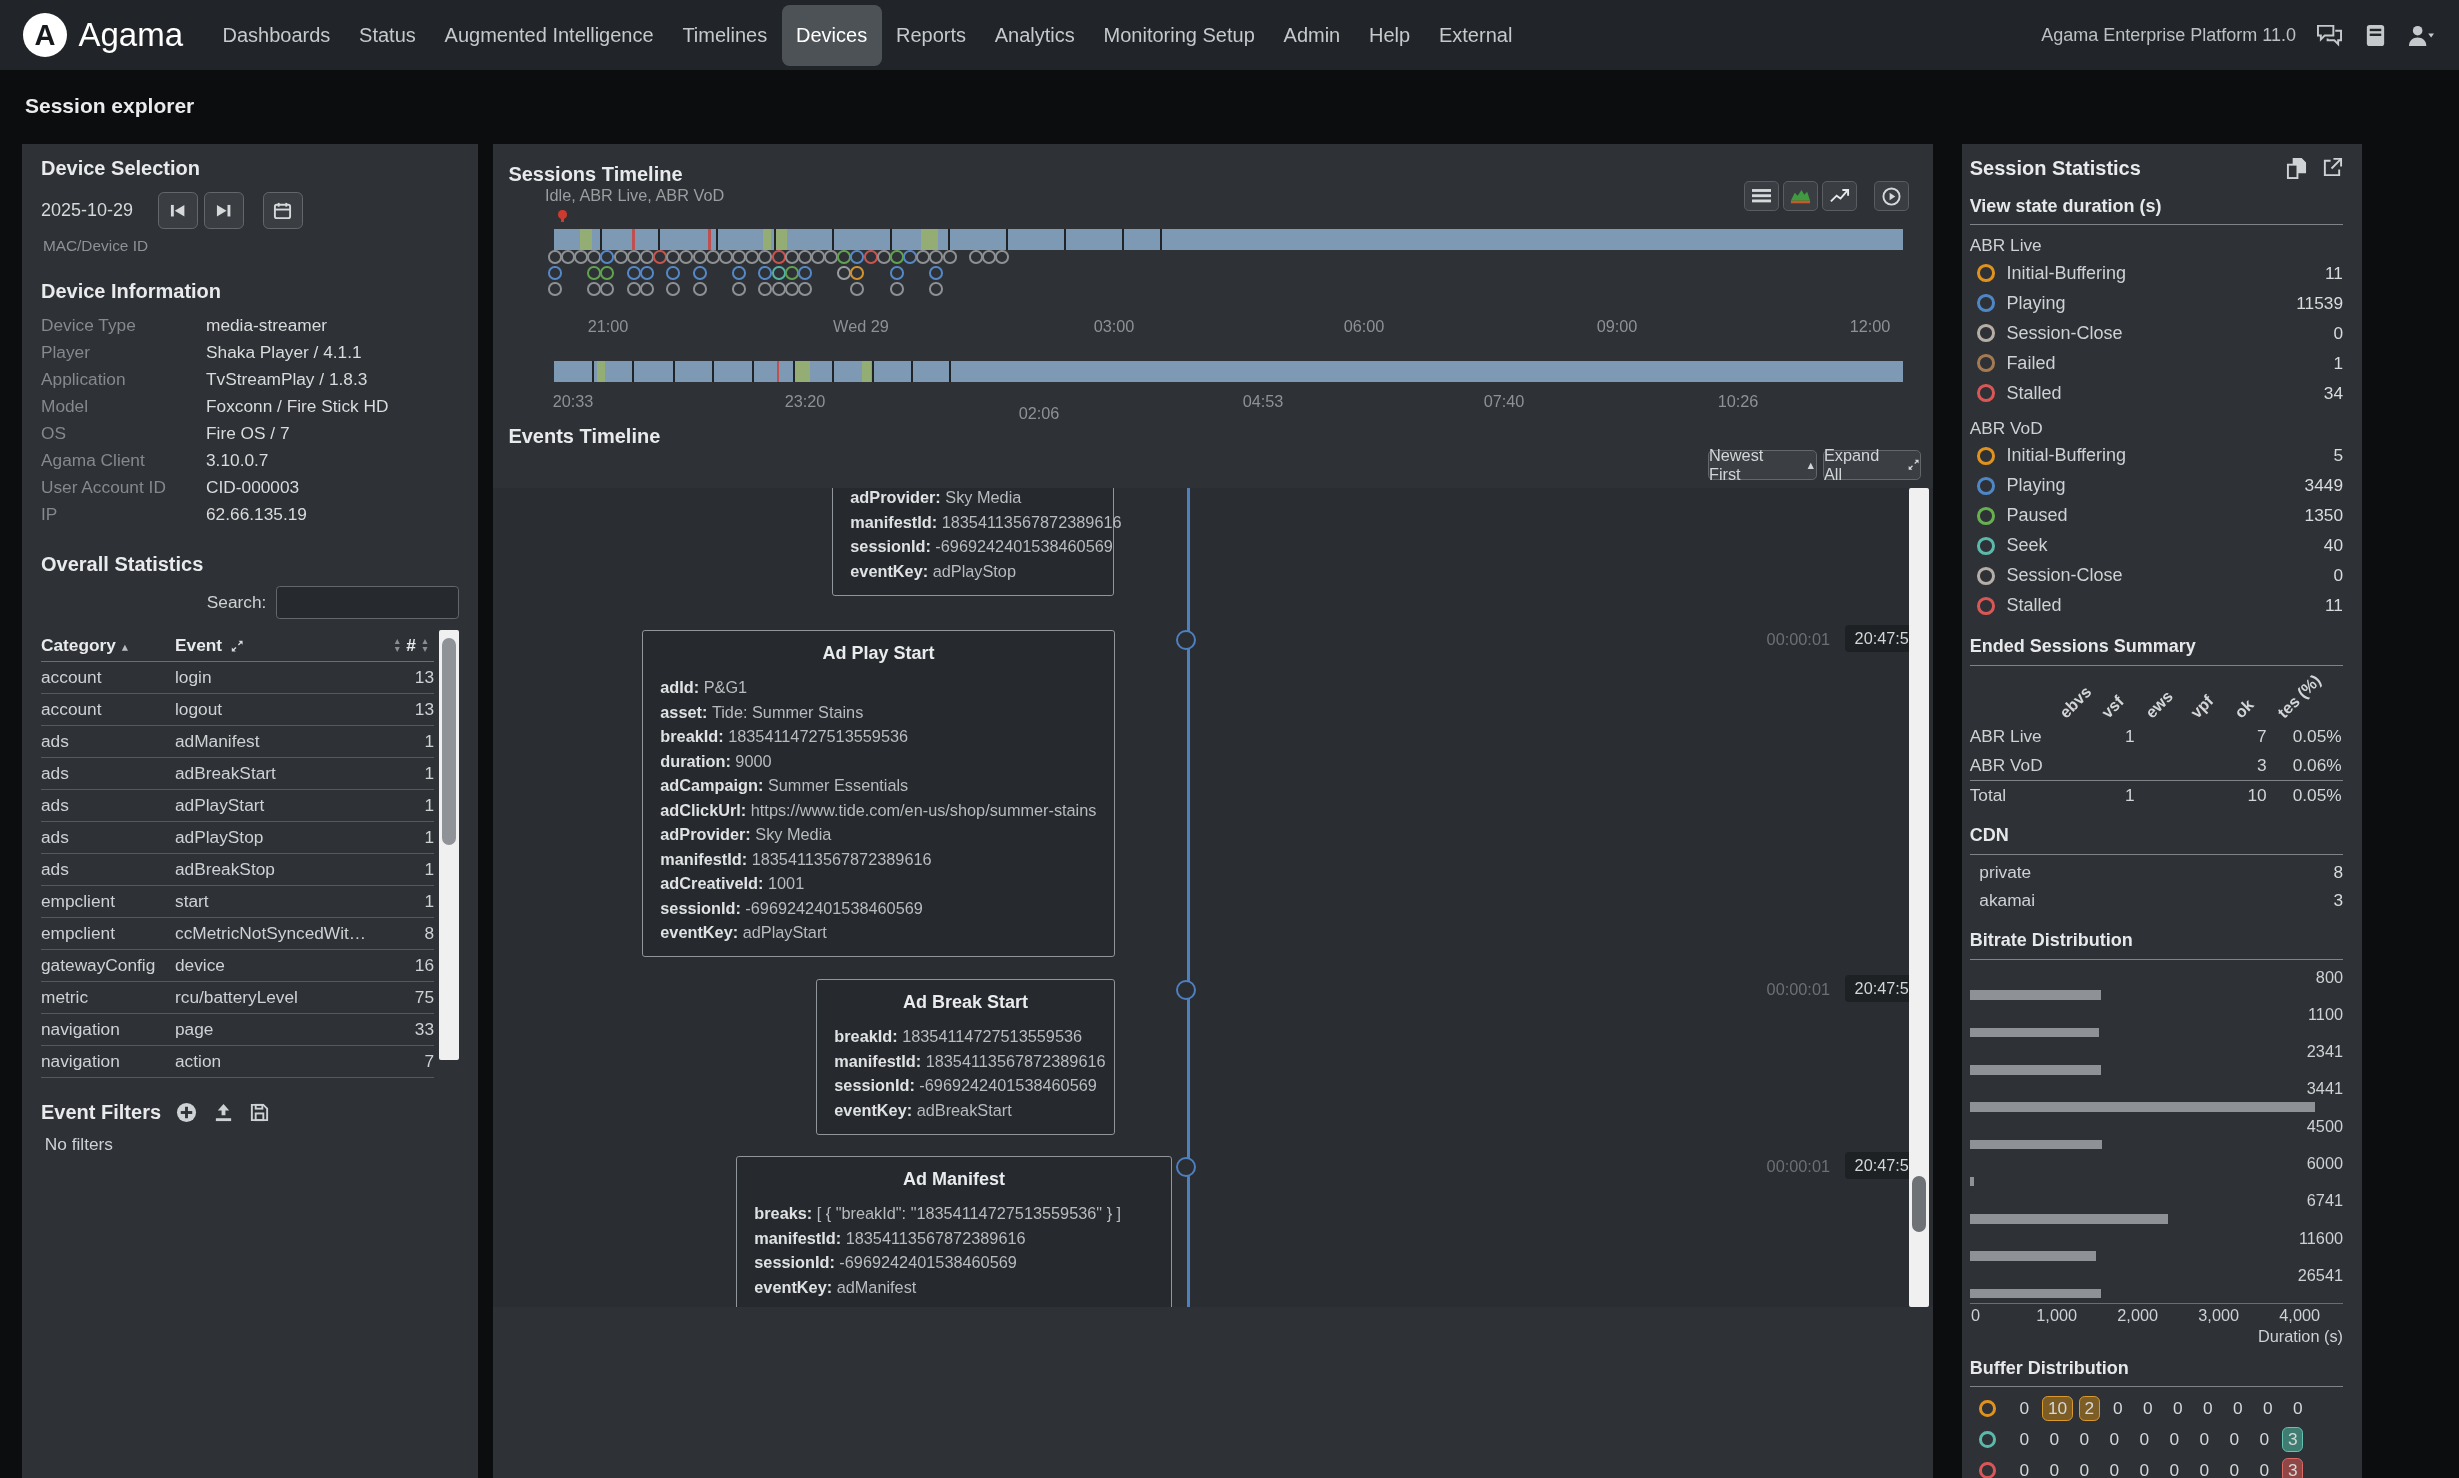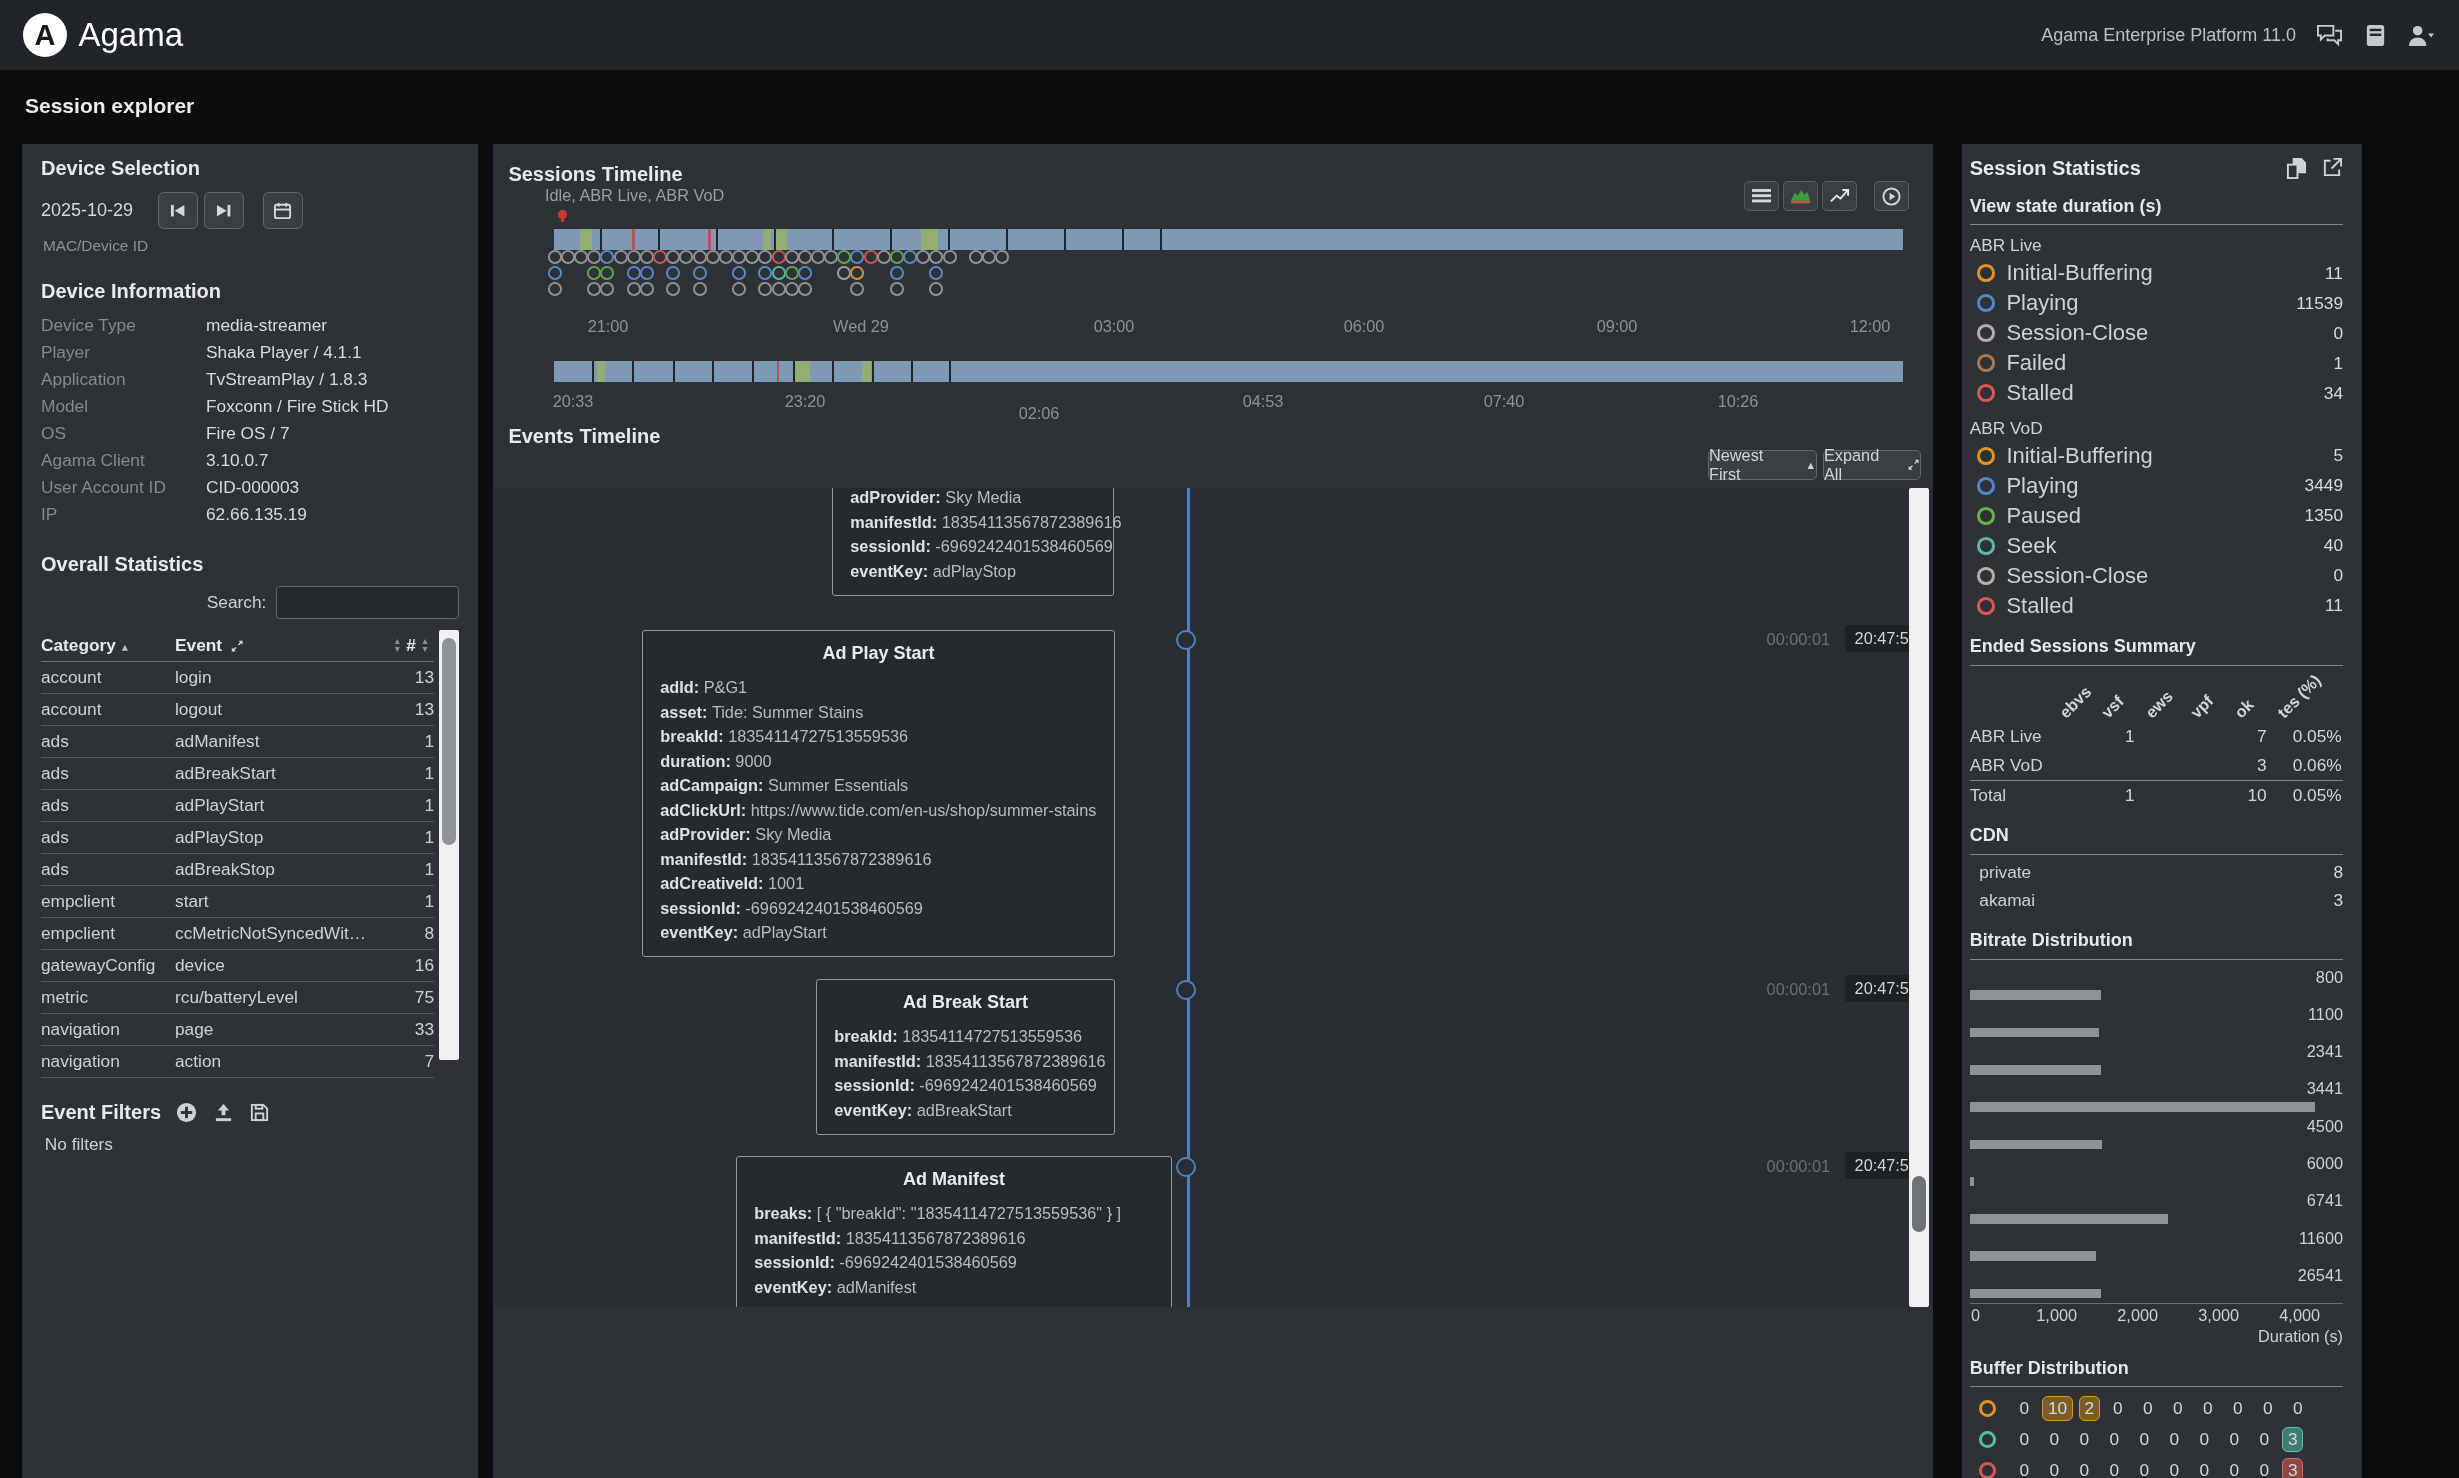--- a/index.html
+++ b/index.html
@@ -85,21 +85,21 @@
   .time-abs{position:absolute;left:1352px;background:#1e2124;border-radius:3.8px;color:#d3d5d7;font-size:16.3px;padding:3.8px 9.6px;}
   
   .rp-header{display:flex;align-items:center;}
   .rp-icons{margin-left:auto;display:flex;gap:15.4px;color:#d0d3d5;}
   .rp-icons span{cursor:pointer;display:flex;}
   .subhead{color:#e6e8ea;font-size:18px;font-weight:bold;border-bottom:1.9px solid #808488;
            padding-bottom:7.7px;margin-top:15.4px;}
   .vs-group-name{color:#cfd2d4;font-size:17.3px;margin-top:7.7px;height:25px;display:flex;align-items:center;}
   .vs-row{display:flex;align-items:center;height:30px;}
   .ring{width:11.5px;height:11.5px;border-radius:50%;border:3.8px solid;margin:0 11.5px 0 7.7px;}
-  .vs-label{color:#cfd2d4;font-size:22px;}
+  .vs-label{color:#cfd2d4;font-size:18px;}
   .vs-value{margin-left:auto;color:#d9dbdd;font-size:17.3px;}
   .sum-headers{position:relative;height:56px;}
   .sum-h{position:absolute;bottom:0;transform:rotate(-45deg);transform-origin:left bottom;
          color:#d3d5d7;font-size:16.3px;font-weight:bold;white-space:nowrap;}
   .sum-row{display:grid;grid-template-columns:77px 46px 42px 44px 44px 44px 75px;height:29px;
            align-items:center;color:#d3d5d7;font-size:17.3px;}
   .sum-row span{text-align:right;}
   .sum-row .lbl{text-align:left;color:#cfd2d4;}
   .sum-row.total{border-top:1px solid #808488;}
   .cdn-row{display:flex;height:28px;align-items:center;color:#cfd2d4;font-size:17.3px;padding-left:9.6px;}
@@ -118,20 +118,33 @@
 </head>
 <body>
 
 <div class="page">
 
   <div class="topnav">
     <div class="brand">
       <div class="brand-badge">A</div>
       <div class="brand-name">Agama</div>
     </div>
+    <div style="display:flex;align-items:center;">
+        <div class="nav-item">Dashboards</div>
+        <div class="nav-item">Status</div>
+        <div class="nav-item">Augmented Intelligence</div>
+        <div class="nav-item">Timelines</div>
+        <div class="nav-item active">Devices</div>
+        <div class="nav-item">Reports</div>
+        <div class="nav-item">Analytics</div>
+        <div class="nav-item">Monitoring Setup</div>
+        <div class="nav-item">Admin</div>
+        <div class="nav-item">Help</div>
+        <div class="nav-item">External</div>
+      </div>
     <div class="topnav-right">
       <span class="platform-label">Agama Enterprise Platform 11.0</span>
       <span class="nav-ico">
         <svg width="29" height="25" viewBox="0 0 30 26" fill="none" stroke="#c6c9cb" stroke-width="2">
           <path d="M3 3 h16 v10 h-9 l-4 4 v-4 h-3 z"></path>
             <path d="M21 8 h6 v10 h-3 v4 l-4 -4 h-7 v-2"></path>
         </svg>
       </span>
       <span class="nav-ico">
         <svg width="25" height="25" viewBox="0 0 26 26">

